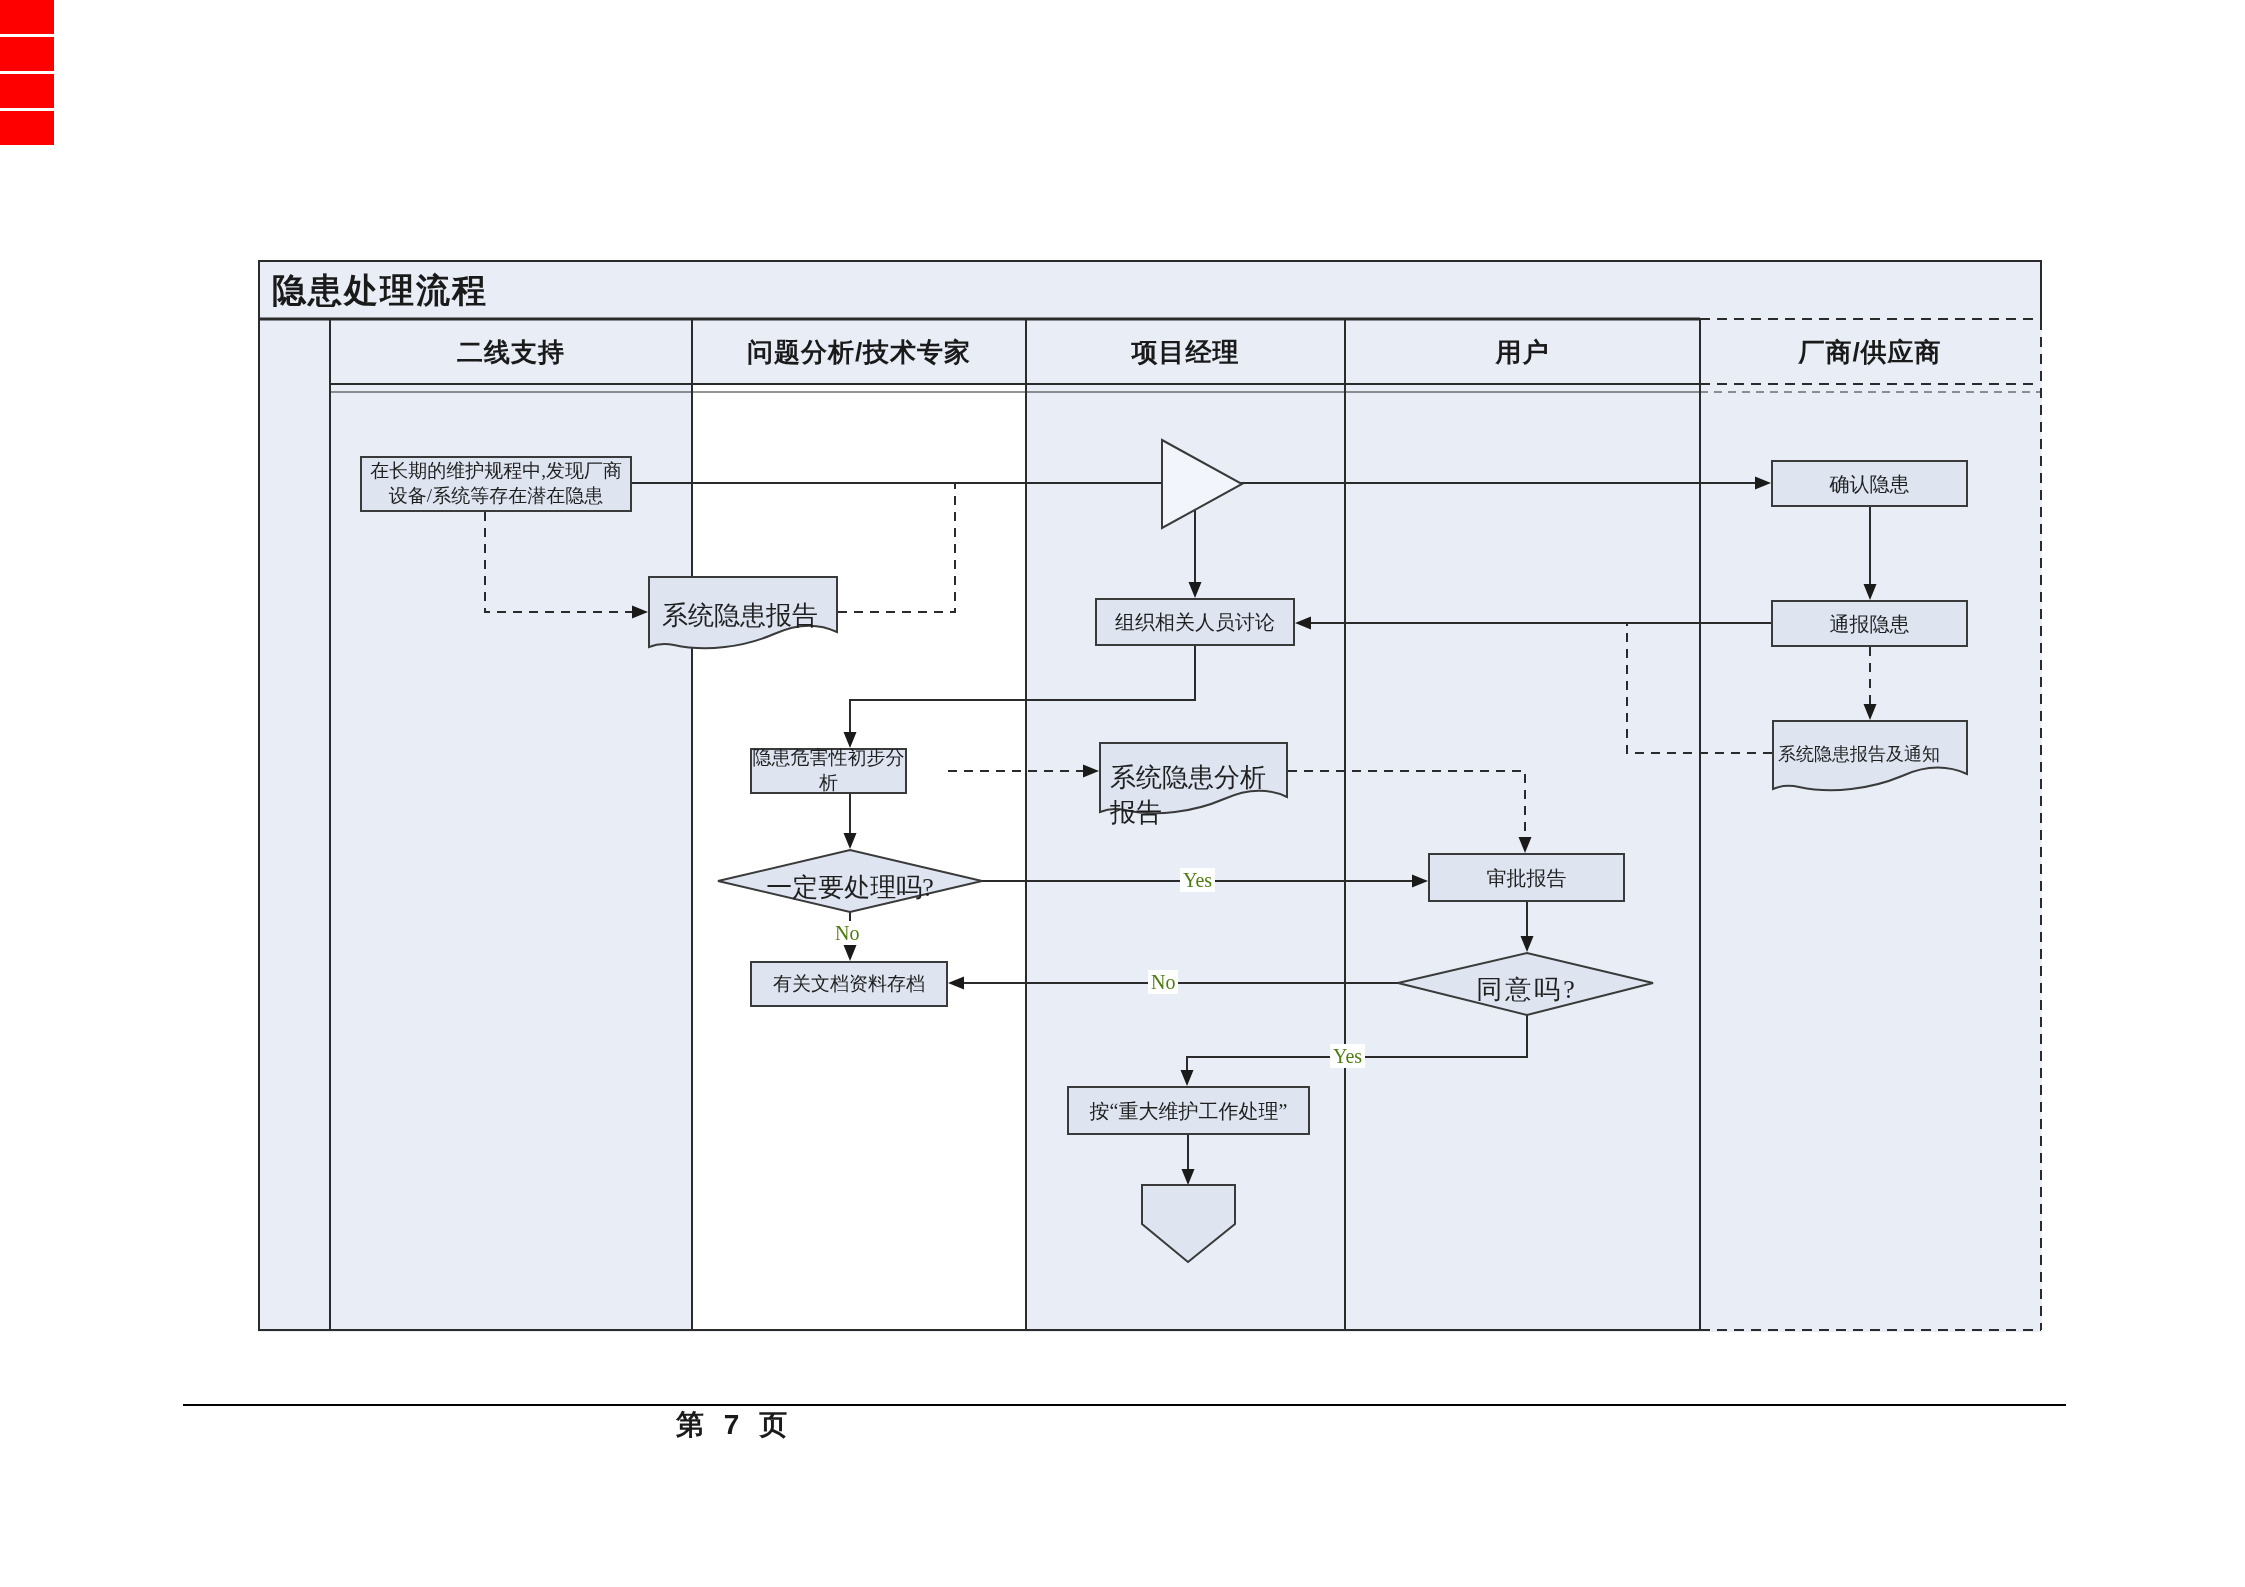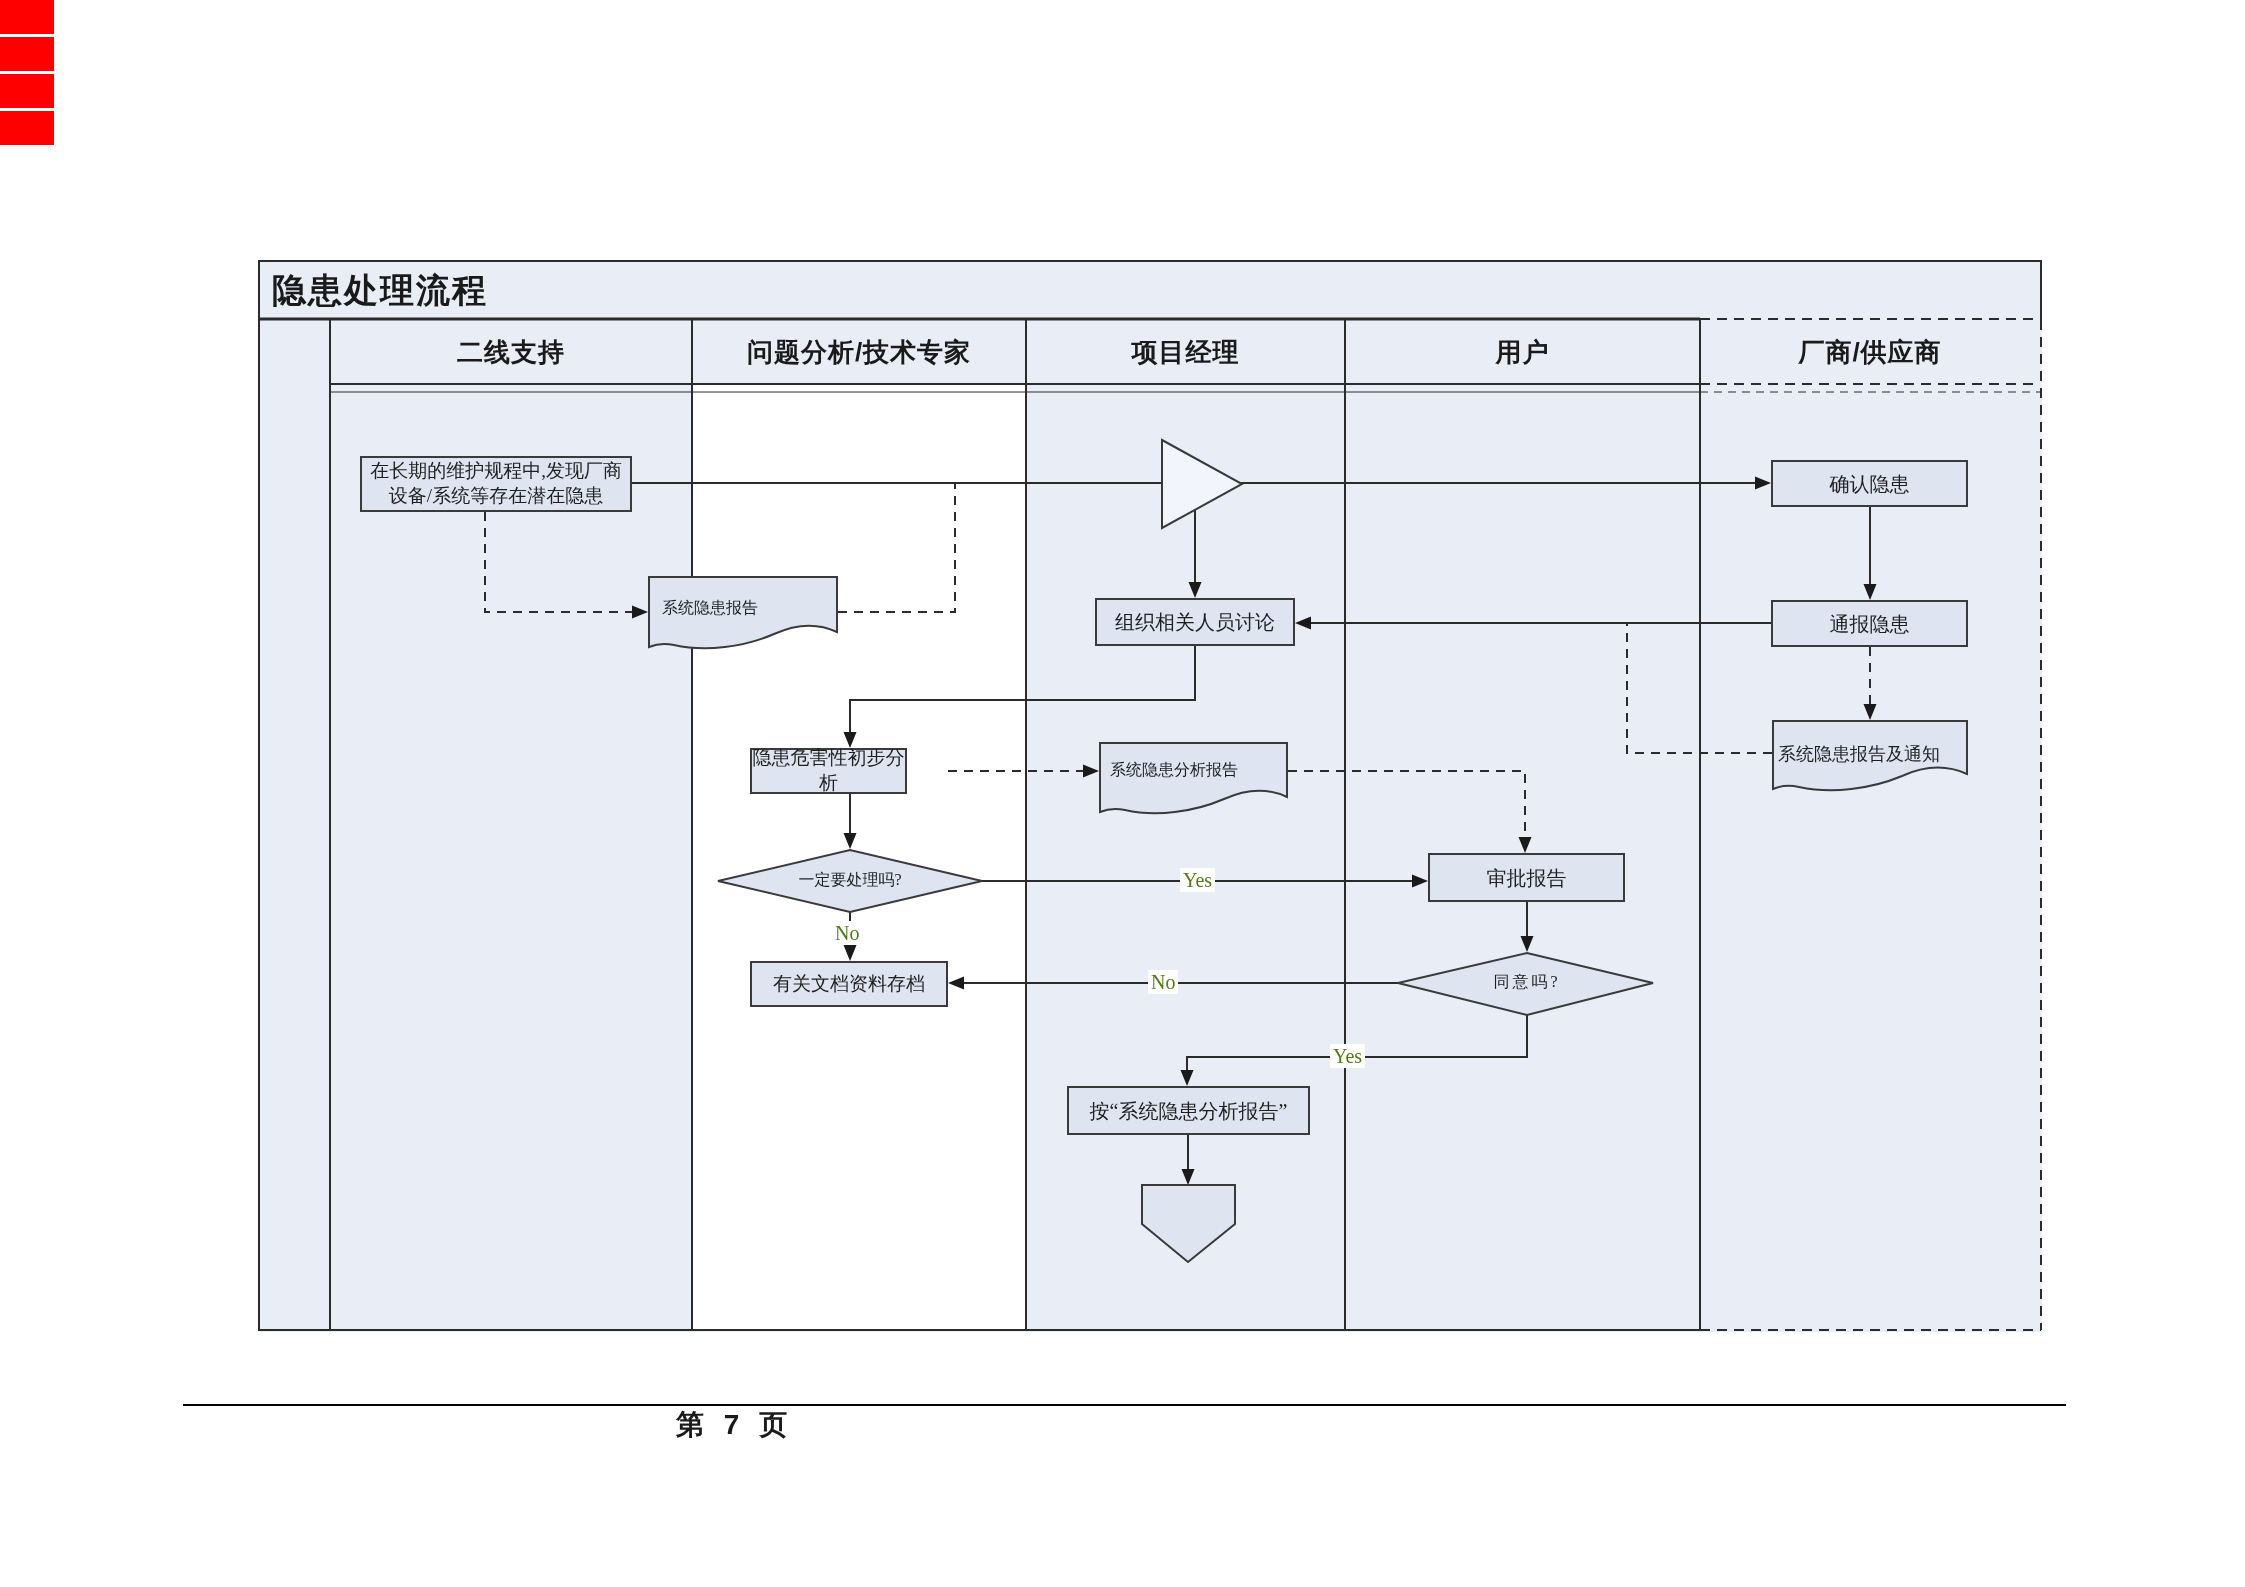--- a/index.html
+++ b/index.html
@@ -16,21 +16,21 @@
   .lane-h{top:320px;height:64px;line-height:64px;text-align:center;
           font-size:26px;font-weight:bold;letter-spacing:1px;}
   
   svg.overlay{position:absolute;left:0;top:0;z-index:2;}
   
   .node{position:absolute;z-index:3;box-sizing:border-box;border:2px solid #3a3a3a;
         background:#dee5f1;display:flex;align-items:center;justify-content:center;
         text-align:center;font-family:"Liberation Serif",serif;font-size:20px;color:#1f1f1f;
         line-height:1.3;}
   .label{position:absolute;z-index:3;font-family:"Liberation Serif",serif;
-         font-size:16px;color:#1f1f1f;}
+         font-size:26px;color:#1f1f1f;}
   .edge-label{position:absolute;z-index:3;font-family:"Liberation Serif",serif;
               font-size:20px;color:#4d7c0f;background:#ffffff;padding:0 3px;line-height:24px;}
   .center{text-align:center;}
   
   .red-strip{left:0;top:0;width:54px;height:148px;z-index:4;}
   .red-block{width:54px;height:34px;background:#ff0000;margin-bottom:3px;}
   
   .footer-line{left:183px;top:1404px;width:1883px;height:2px;background:#000;z-index:1;}
   .footer-text{left:676px;top:1406px;font-size:28px;font-weight:bold;letter-spacing:6px;z-index:2;}
 </style>
@@ -148,21 +148,21 @@
     <path transform="translate(1772,720)" fill="#dee5f1" stroke="#3a3a3a" stroke-width="2" d="M1,1 H195 V54 C173,44 152,46 130,56 C99,69 60,74 27,67 C18,65 8,66 1,69 Z"></path>
   </svg>
 
   <div class="node" style="left:360px;top:456px;width:272px;height:56px;font-size:19px;">在长期的维护规程中,发现厂商设备/系统等存在潜在隐患</div>
   <div class="node" style="left:1095px;top:598px;width:200px;height:48px;">组织相关人员讨论</div>
   <div class="node" style="left:1771px;top:460px;width:197px;height:47px;">确认隐患</div>
   <div class="node" style="left:1771px;top:600px;width:197px;height:47px;">通报隐患</div>
   <div class="node" style="left:750px;top:748px;width:157px;height:46px;font-size:19px;">隐患危害性初步分析</div>
   <div class="node" style="left:750px;top:961px;width:198px;height:46px;font-size:19px;">有关文档资料存档</div>
   <div class="node" style="left:1428px;top:853px;width:197px;height:49px;">审批报告</div>
-  <div class="node" style="left:1067px;top:1086px;width:243px;height:49px;font-size:20px;">按“系统隐患分析报告”</div>
+  <div class="node" style="left:1067px;top:1086px;width:243px;height:49px;font-size:20px;">按“重大维护工作处理”</div>
 
   <div class="label" style="left:662px;top:598px;width:170px;">系统隐患报告</div>
   <div class="label" style="left:1110px;top:760px;width:170px;">系统隐患分析报告</div>
   <div class="label" style="left:1778px;top:742px;width:186px;font-size:18px;">系统隐患报告及通知</div>
 
   <div class="label center" style="left:760px;top:870px;width:180px;">一定要处理吗?</div>
   <div class="label center" style="left:1437px;top:972px;width:180px;letter-spacing:3px;">同意吗?</div>
 
   <div class="edge-label" style="left:1180px;top:868px;">Yes</div>
   <div class="edge-label" style="left:832px;top:921px;">No</div>

